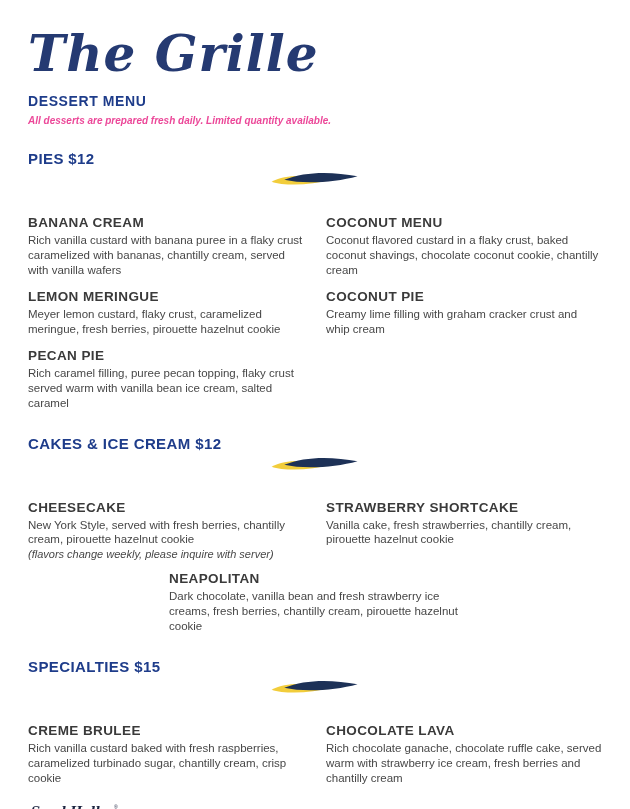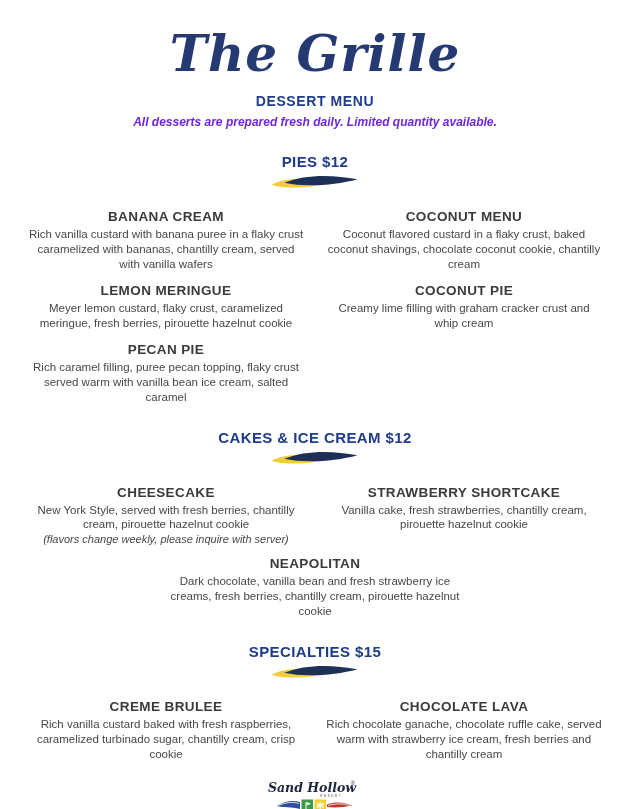--- a/index.html
+++ b/index.html
@@ -1,30 +1,30 @@
 <!DOCTYPE html>
 <html><head>
 <meta charset="utf-8">
 <style>
   html,body{margin:0;padding:0;background:#ffffff;}
   body{width:630px;height:809px;overflow:hidden;font-family:"Liberation Sans",sans-serif;}
-  .page{box-sizing:border-box;width:630px;height:809px;padding:22px 28px 0;text-align:center;}
+  .page{box-sizing:border-box;width:630px;height:809px;padding:22px 28px 0;}
 
   .restaurant-title{
     font-family:"DejaVu Serif",serif;font-style:italic;font-weight:bold;
     color:#253a72;font-size:50px;line-height:1.1;margin:4px 0 12px;letter-spacing:1px;
   }
   .menu-title{color:#1e3c8a;font-weight:bold;font-size:14px;letter-spacing:.6px;}
-  .tagline{font-size:12px;font-style:italic;font-weight:bold;color:#6d28d9;margin-top:6px;}
+  .tagline{font-size:10px;font-style:italic;font-weight:bold;color:#ec4899;margin-top:6px;}
 
   .menu-section{margin-top:24px;}
   .section-heading{color:#1e3c8a;font-weight:bold;font-size:15px;letter-spacing:.4px;}
   .wave{display:block;margin:2px auto 0;}
 
-  .items-grid{display:grid;grid-template-columns:1fr 1fr;column-gap:22px;row-gap:11px;margin-top:18px;}
+  .items-grid{display:grid;grid-template-columns:1fr 1fr;column-gap:22px;row-gap:11px;margin-top:27px;}
   .menu-item{max-width:276px;justify-self:center;}
   .menu-item.full{grid-column:1/-1;max-width:292px;}
   .item-name{font-size:13.5px;font-weight:bold;color:#3a3a3a;letter-spacing:.4px;}
   .item-desc{font-size:11.5px;color:#474747;line-height:1.3;margin-top:3px;}
   .item-note{font-size:11px;font-style:italic;color:#474747;margin-top:1px;}
 
   .footer{margin-top:16px;}
   .footer svg{display:inline-block;}
 </style>
 </head>

